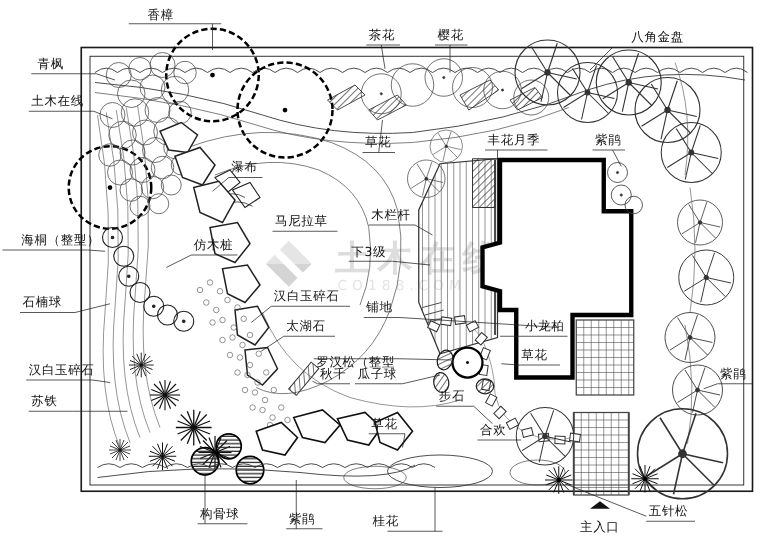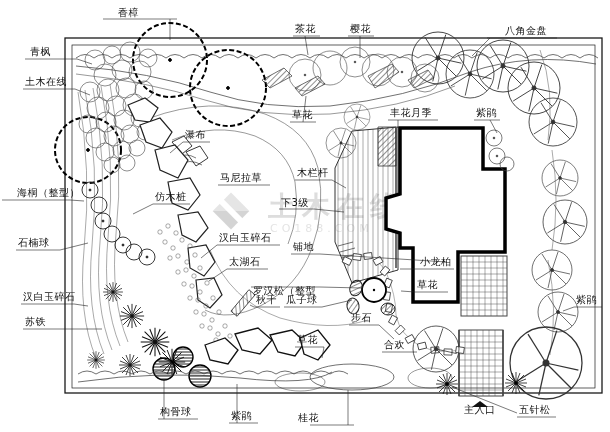--- a/index.html
+++ b/index.html
@@ -418,16 +418,16 @@
   <div class="lbl" style="left:256px;top:293px">秋千</div>
   <div class="lbl" style="left:286px;top:293px">瓜子球</div>
   <div class="lbl" style="left:351px;top:311px">步石</div>
   <div class="lbl" style="left:25px;top:315px">苏铁</div>
   <div class="lbl" style="left:297px;top:333px">草花</div>
   <div class="lbl" style="left:384px;top:338px">合欢</div>
   <div class="lbl" style="left:576px;top:293px">紫鹃</div>
   <div class="lbl" style="left:231px;top:409px">紫鹃</div>
   <div class="lbl" style="left:160px;top:405px">构骨球</div>
   <div class="lbl" style="left:298px;top:411px">桂花</div>
-  <div class="lbl" style="left:464px;top:403px">主入口</div>
+  <div class="lbl" style="left:464px;top:416px">主入口</div>
   <div class="lbl" style="left:519px;top:403px">五针松</div>
 
 </div>
 
 </body></html>

